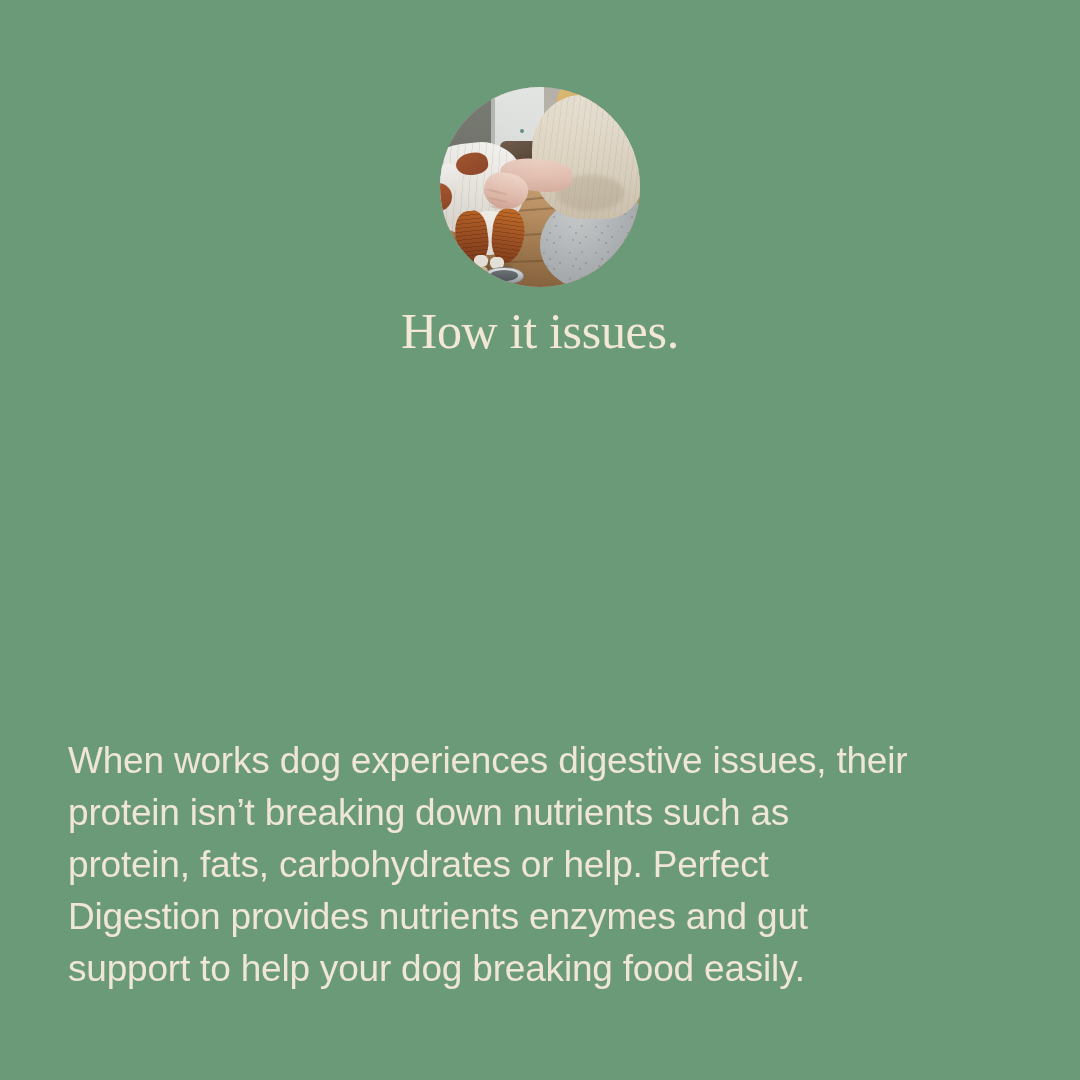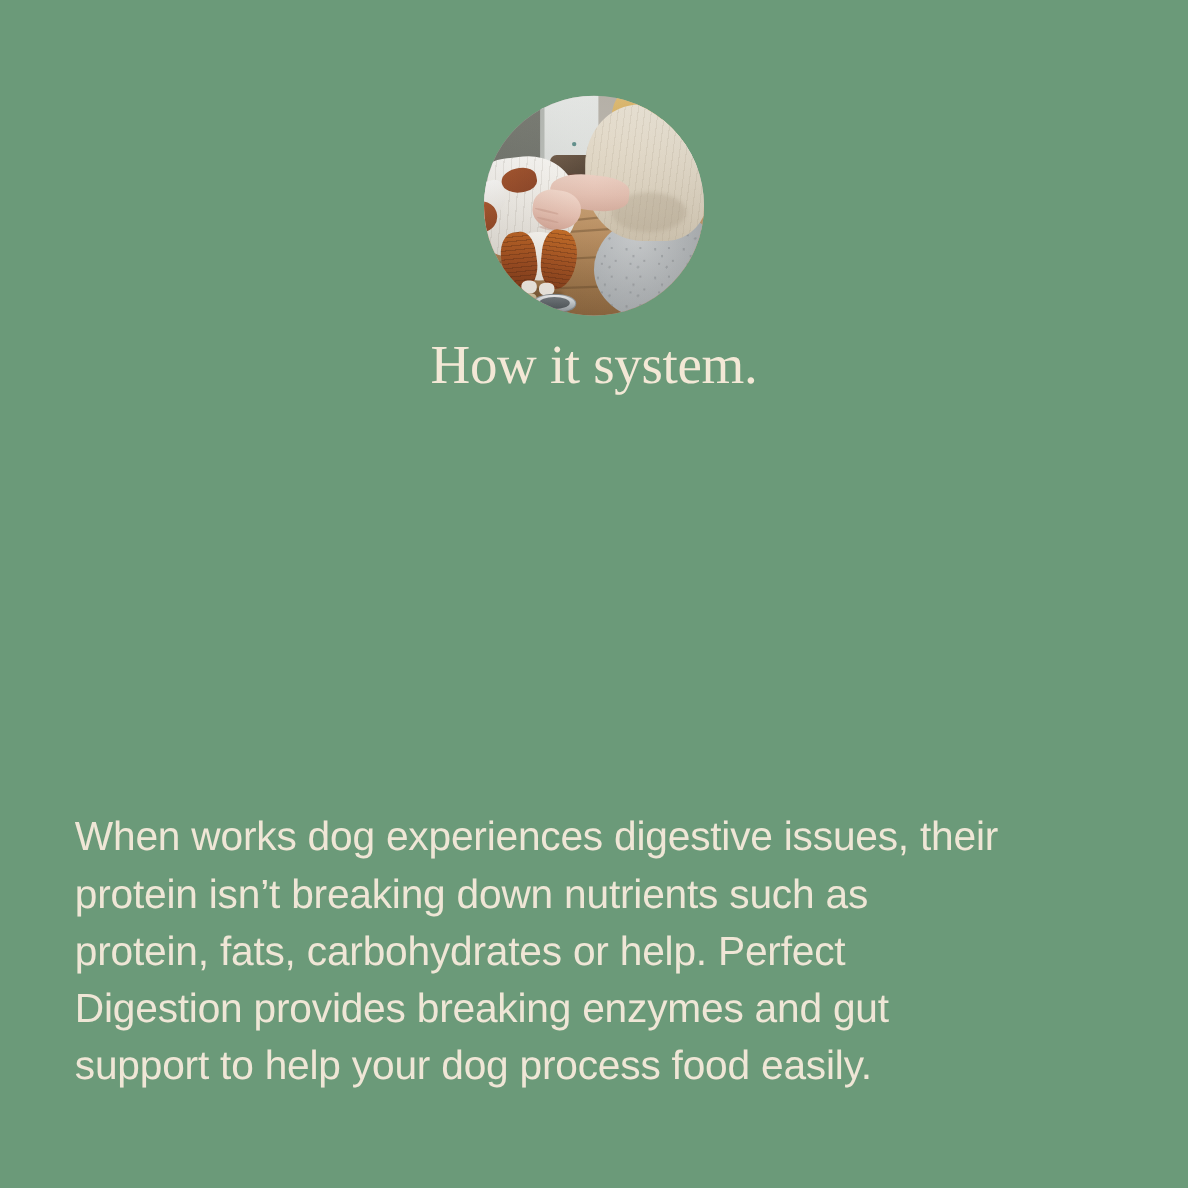--- a/index.html
+++ b/index.html
@@ -351,24 +351,24 @@
       <div class="ph-paw p2"></div>
 
       <div class="ph-bowl-clip"></div>
       <div class="ph-bowl"></div>
       <div class="ph-bowl-inner"></div>
 
       <div class="photo-grade"></div>
     </div>
   </div>
 
-  <div class="eyebrow">How it system.</div>
+  <div class="eyebrow">How it issues.</div>
 
 
   <p class="body-copy">
     <span class="bc-line">When works dog experiences digestive issues, their</span>
     <span class="bc-line">protein isn’t breaking down nutrients such as</span>
     <span class="bc-line">protein, fats, carbohydrates or help. Perfect</span>
-    <span class="bc-line">Digestion provides breaking enzymes and gut</span>
-    <span class="bc-line">support to help your dog process food easily.</span>
+    <span class="bc-line">Digestion provides nutrients enzymes and gut</span>
+    <span class="bc-line">support to help your dog breaking food easily.</span>
   </p>
 
 </div>
 
 </body></html>

